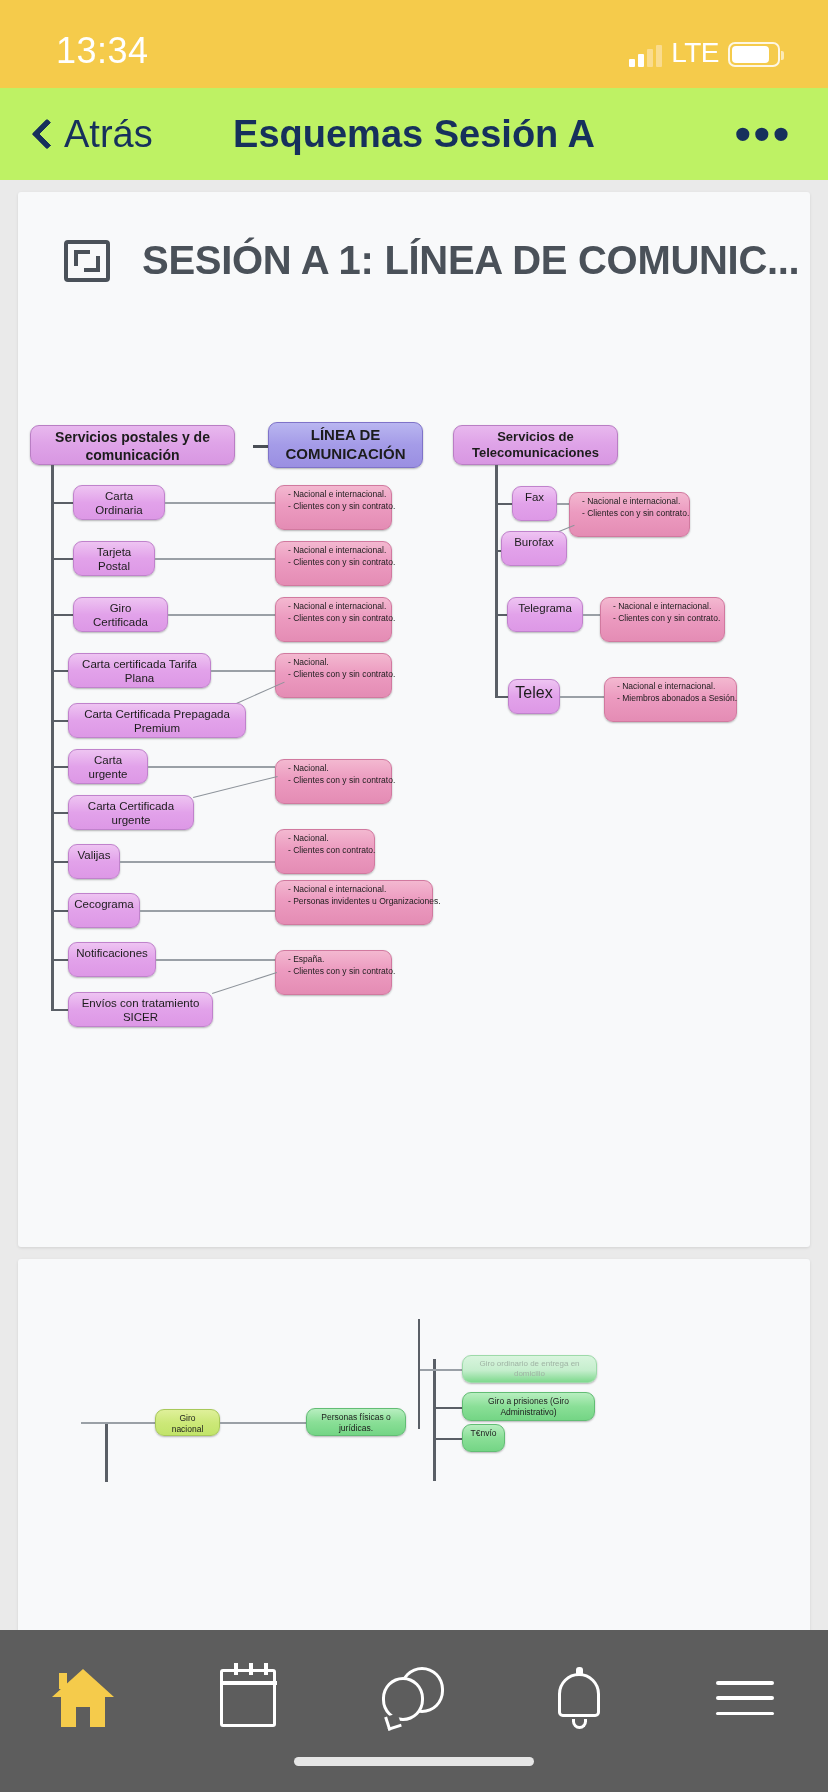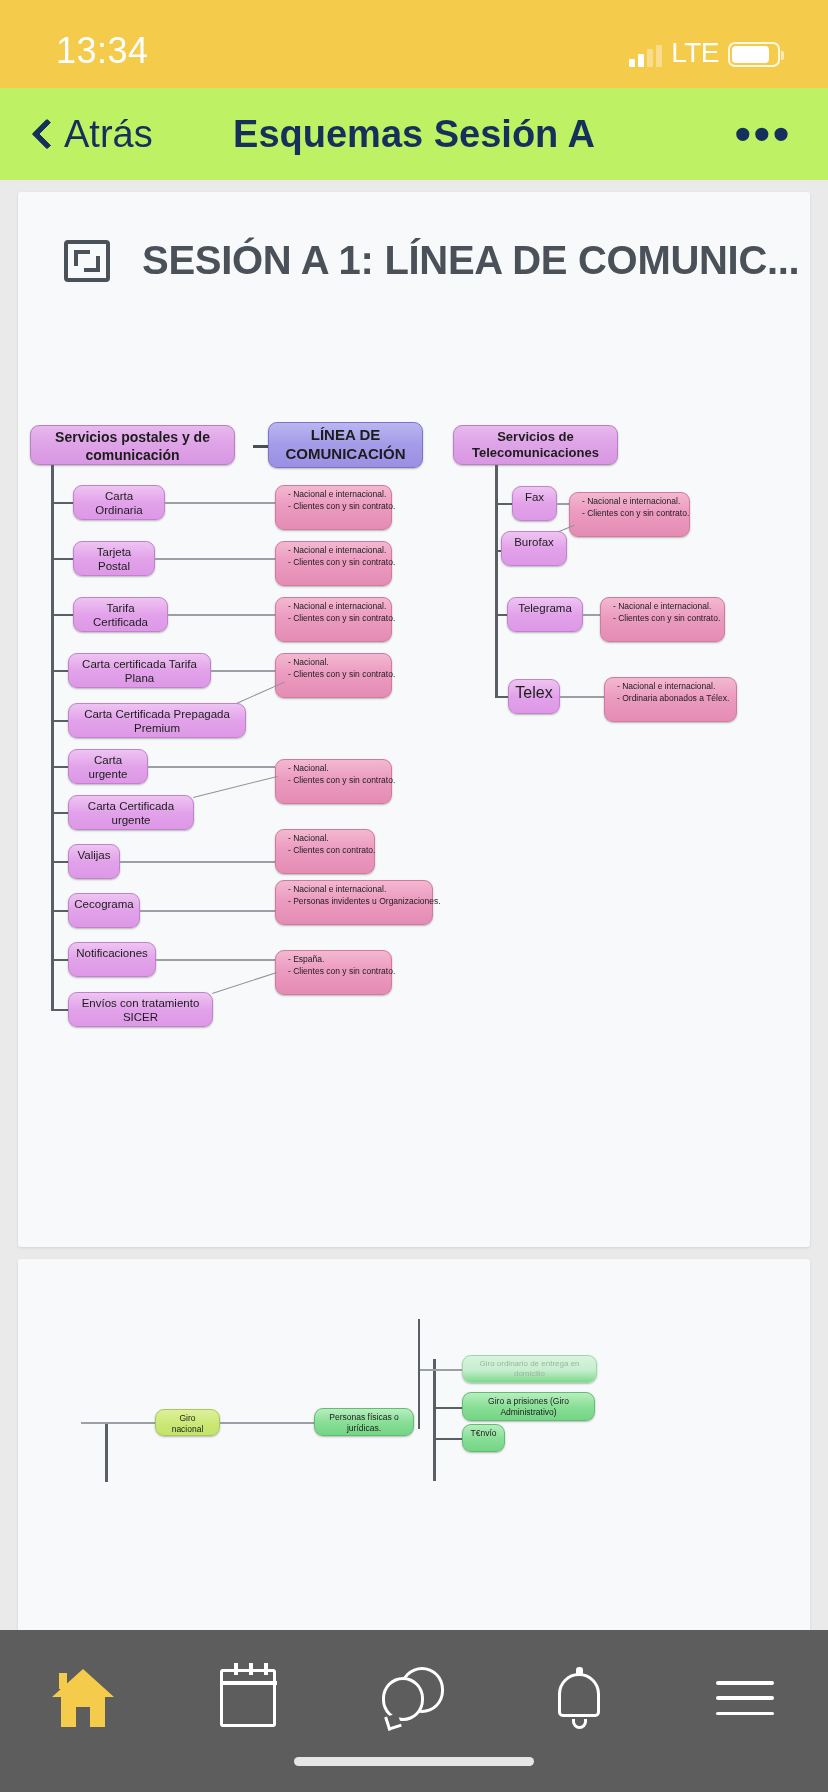--- a/index.html
+++ b/index.html
@@ -225,21 +225,21 @@
       <div class="edge edge-h edge-lt" style="left:137px; top:366px; width:120px;"></div>
       <div class="node n-detail" style="left:257px; top:349px; width:117px; height:45px; font-size:8.5px;">
         <span class="detail-lines">
           <span class="ln">- Nacional e internacional.</span>
           <span class="ln">- Clientes con y sin contrato.</span>
         </span>
       </div>
 
       <div class="edge edge-h" style="left:33px; top:422px; width:22px;"></div>
       <div class="node n-item" style="left:55px; top:405px; width:95px; height:35px; font-size:11.5px;">
-        <span>Tarifa Certificada</span>
+        <span>Giro Certificada</span>
       </div>
       <div class="edge edge-h edge-lt" style="left:150px; top:422px; width:107px;"></div>
       <div class="node n-detail" style="left:257px; top:405px; width:117px; height:45px; font-size:8.5px;">
         <span class="detail-lines">
           <span class="ln">- Nacional e internacional.</span>
           <span class="ln">- Clientes con y sin contrato.</span>
         </span>
       </div>
 
       <div class="edge edge-h" style="left:33px; top:478px; width:17px;"></div>
@@ -353,21 +353,21 @@
       </div>
 
       <div class="edge edge-h" style="left:477px; top:504px; width:13px;"></div>
       <div class="node n-item" style="left:490px; top:487px; width:52px; height:35px; font-size:16px;">
         <span>Telex</span>
       </div>
       <div class="edge edge-h edge-lt" style="left:542px; top:504px; width:44px;"></div>
       <div class="node n-detail" style="left:586px; top:485px; width:133px; height:45px; font-size:8.5px;">
         <span class="detail-lines">
           <span class="ln">- Nacional e internacional.</span>
-          <span class="ln">- Ordinaria abonados a Télex.</span>
+          <span class="ln">- Miembros abonados a Sesión.</span>
         </span>
       </div>
 
     </div>
   </div>
 
   <div class="card card-2">
 
     <div class="diagram">
 
@@ -388,21 +388,21 @@
 
       <div class="edge edge-h" style="left:417px; top:179px; width:27px;"></div>
       <div class="node n-green" style="left:444px; top:165px; width:43px; height:28px; font-size:8.5px;">
         <span>T€nvío</span>
       </div>
 
       <div class="node n-green-yl" style="left:137px; top:150px; width:65px; height:27px; font-size:8.5px;">
         <span>Giro nacional</span>
       </div>
       <div class="edge edge-h edge-lt" style="left:202px; top:163px; width:102px;"></div>
-      <div class="node n-green" style="left:296px; top:149px; width:100px; height:28px; font-size:8.5px;">
+      <div class="node n-green" style="left:288px; top:149px; width:100px; height:28px; font-size:8.5px;">
         <span>Personas físicas o jurídicas.</span>
       </div>
     </div>
   </div>
 
 </div>
 
 <div class="tabbar">
   <div class="tab">
     <span class="home-ico">

